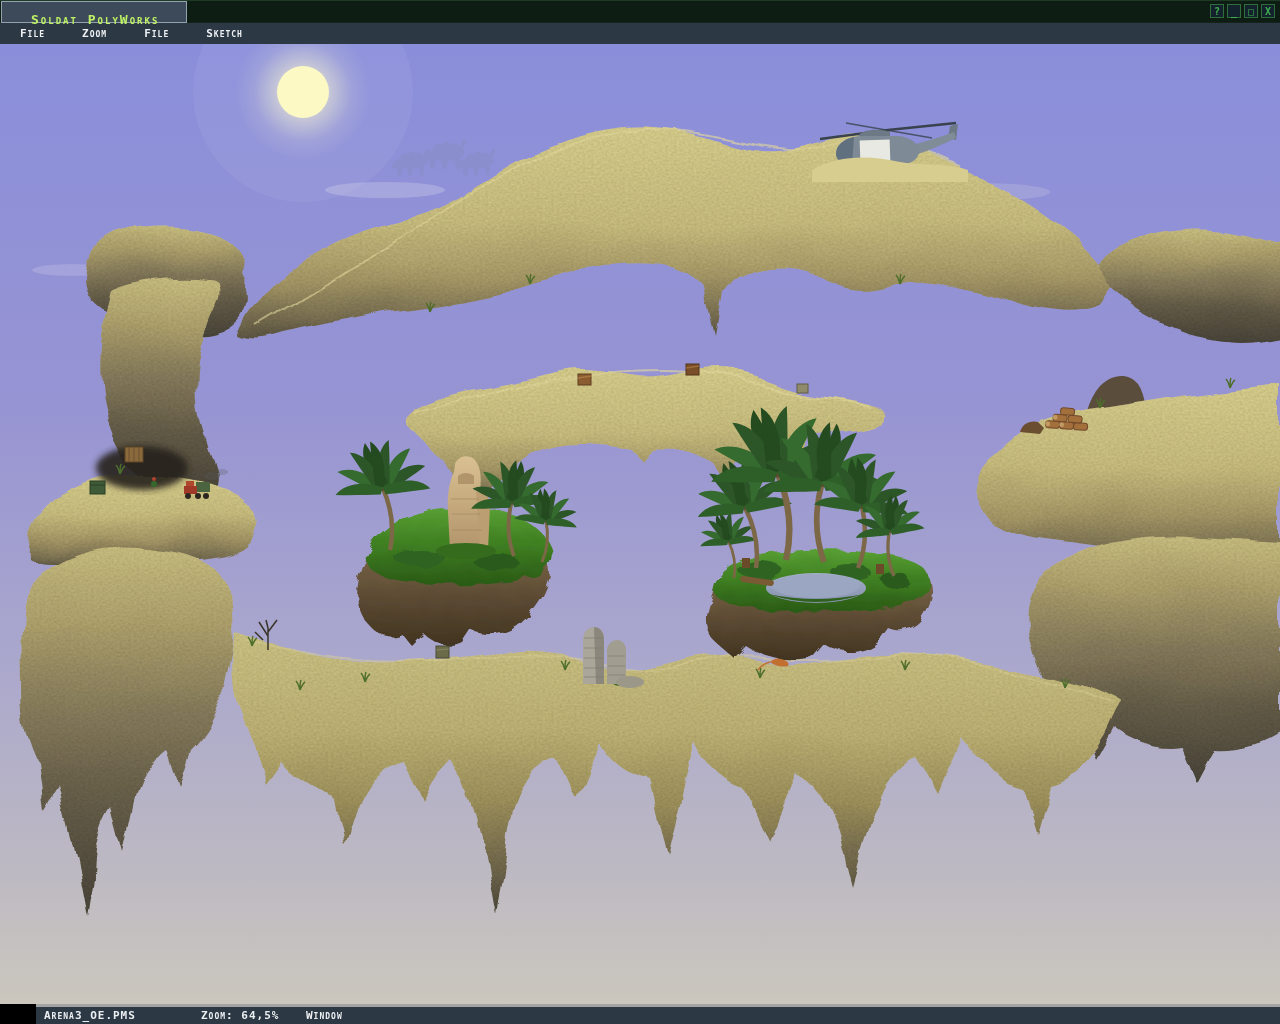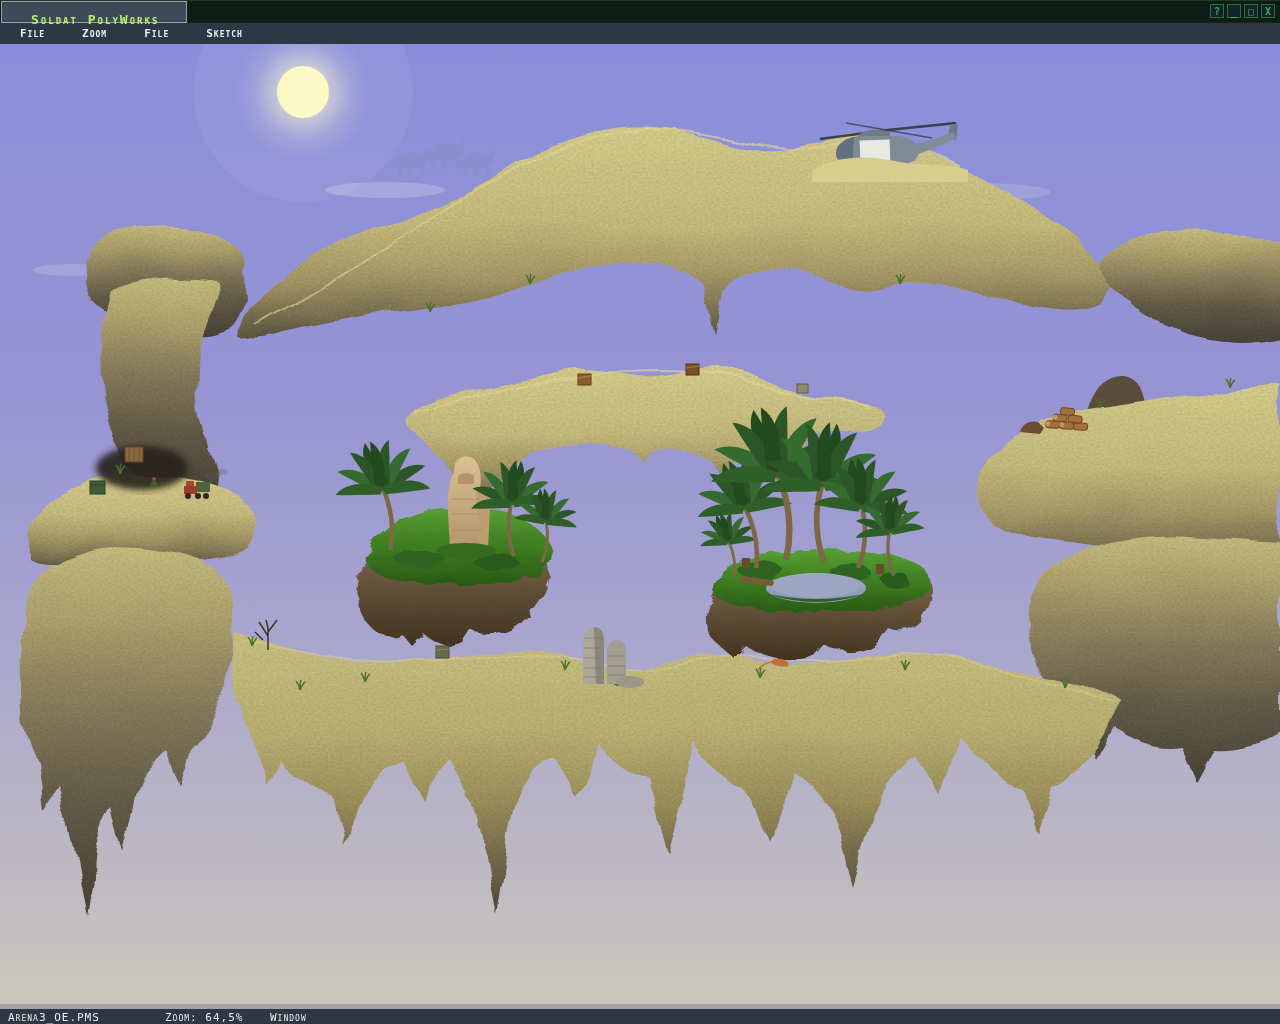--- a/index.html
+++ b/index.html
@@ -57,24 +57,24 @@
     background:linear-gradient(180deg,
       var(--c-sky_top,#8a8eda) 0%, #9794d3 38%, #aba8cd 65%,
       #bcb8c3 85%, var(--c-sky_bottom,#cbc7bd) 100%);
   }
   .canvas svg { position:absolute; left:0; top:0; }
 
   
   .statusbar {
     height:20px; flex:0 0 20px;
     background:var(--c-chrome_bg,#2c3844);
-    border-top:5px solid #a3a3a3;
+    border-top:3px solid #a3a3a3;
     position:relative;
-    color:#edf0f2; font-size:11px; font-weight:normal;
-    font-variant:small-caps; letter-spacing:1px;
+    color:#edf0f2; font-size:11px; font-weight:bold;
+    font-variant:small-caps; letter-spacing:1px;margin-left:36px;
   }
   .st-file { position:absolute; left:8px;  top:2px; }
   .st-zoom { position:absolute; left:165px; top:2px; }
   .st-mode { position:absolute; left:270px; top:2px; }
 </style>
 </head>
 <body>
 
 <div class="window">
 

